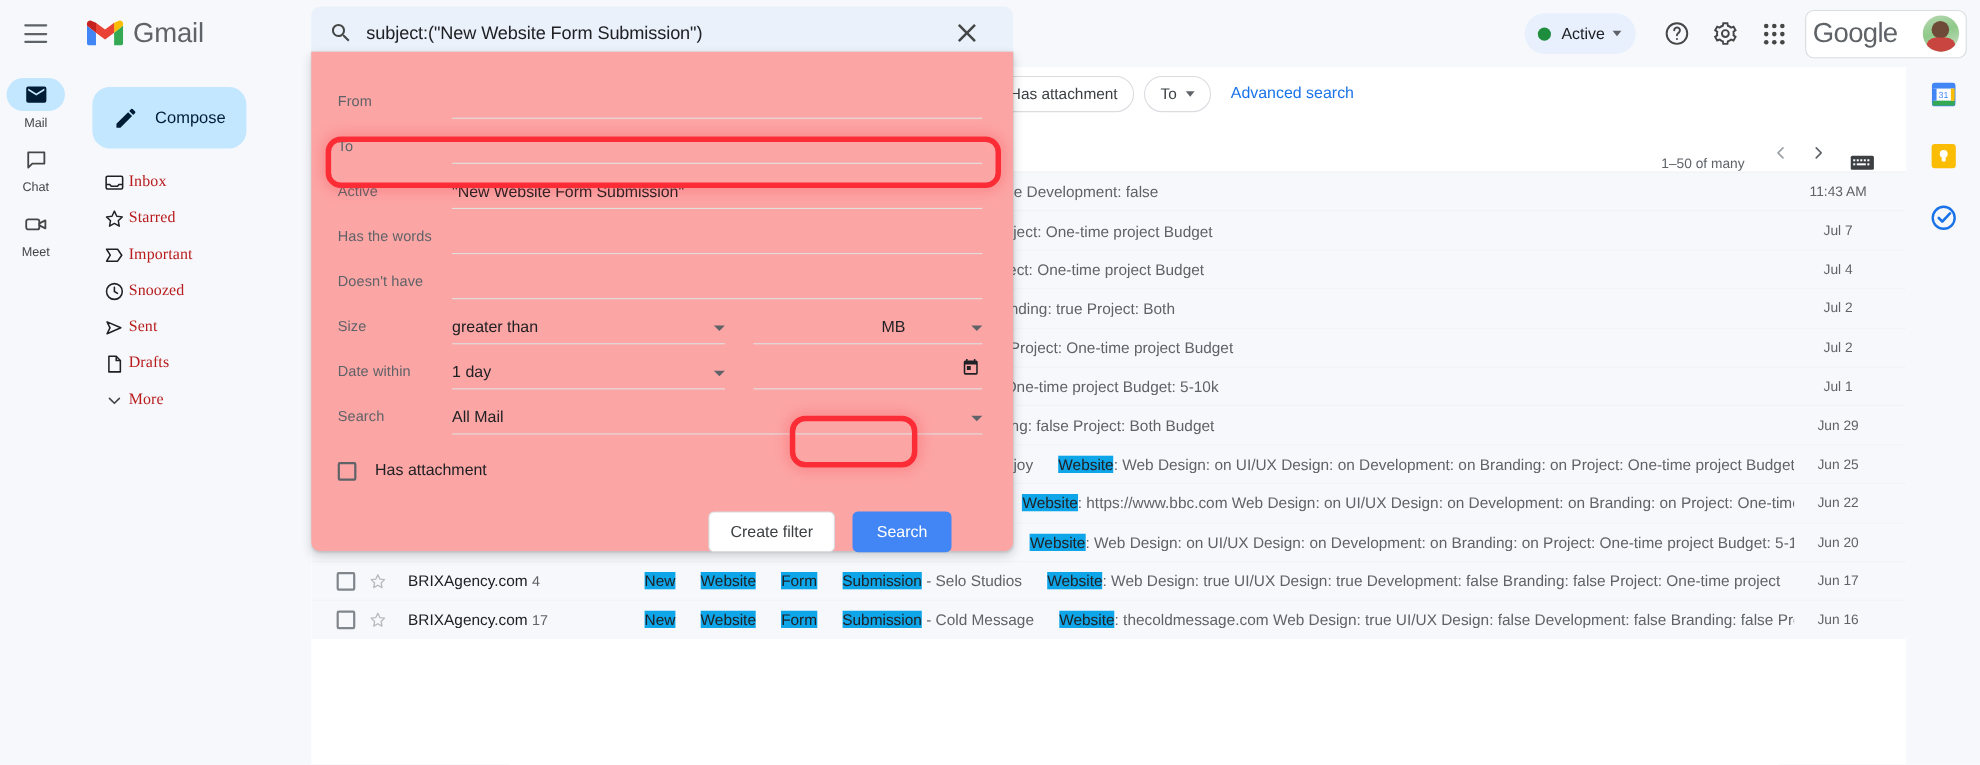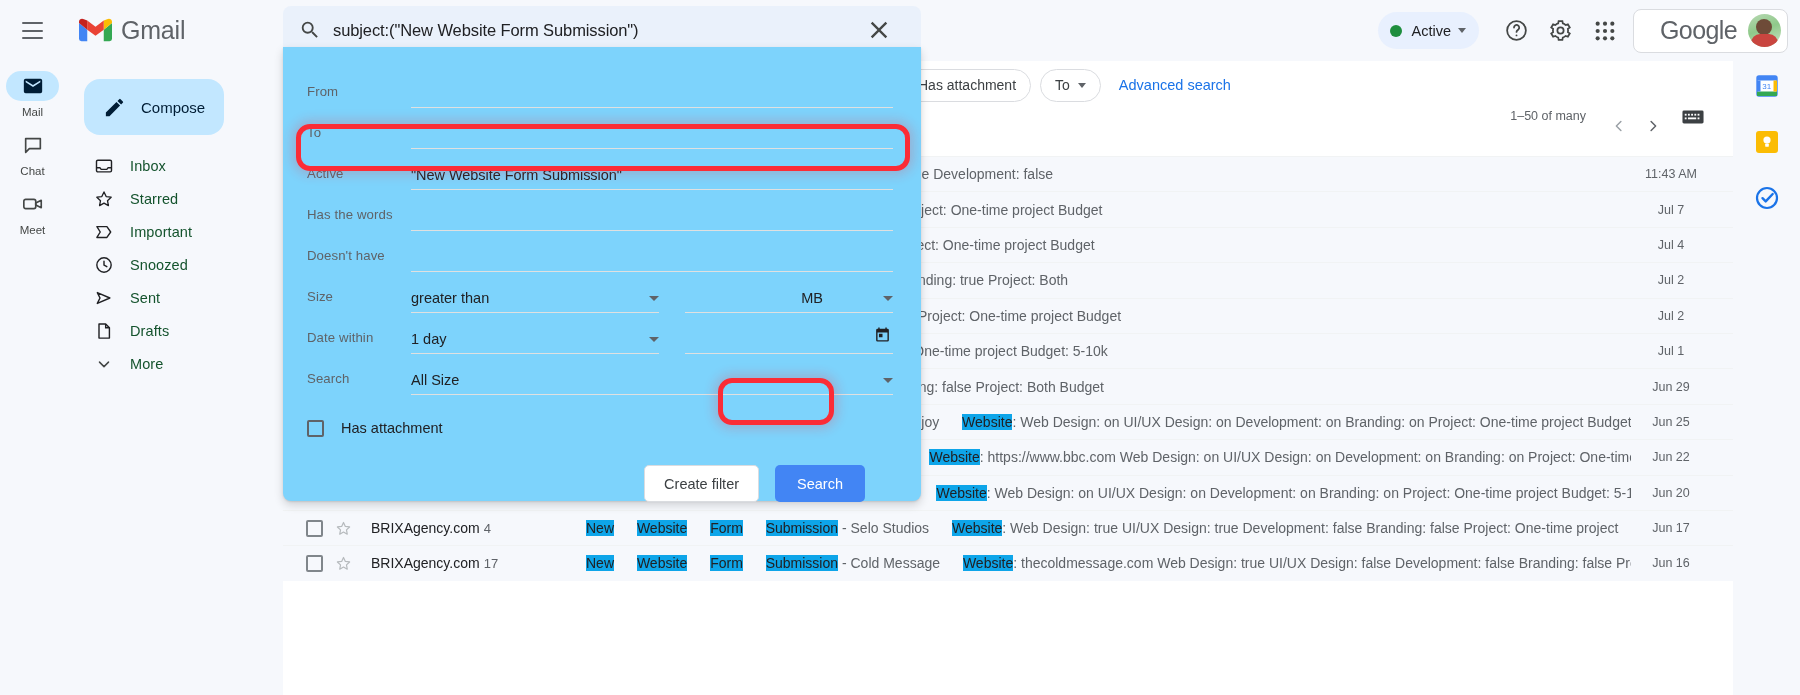--- a/index.html
+++ b/index.html
@@ -37,21 +37,21 @@
   #search-input {
     flex: 1; border: none; outline: none; background: transparent;
     font-family: "Liberation Sans", sans-serif; font-size: 16.5px; color: #202124;
     margin-left: 12px; letter-spacing: -0.1px;
   }
   .search-clear { width: 28px; height: 28px; margin-right: 28px; cursor: pointer; color: #444746; }
 
   
   #adv-panel {
     position: absolute; left: 283px; top: 47px; width: 638px; height: 454px;
-    background: #7dd3fc; border-radius: 0 0 8px 8px;
+    background: #fca5a5; border-radius: 0 0 8px 8px;
     box-shadow: 0 4px 10px rgba(0,0,0,0.16), 0 1px 2px rgba(0,0,0,0.10);
     z-index: 40; padding: 20px 0 0 0;
   }
   .adv-row { display: flex; align-items: flex-end; height: 41px; padding: 0 28px 0 24px; }
   .adv-label {
     width: 104px; flex: none; font-size: 13.2px; color: #5f6368;
     padding-bottom: 9px; letter-spacing: 0.1px;
   }
   .adv-field {
     flex: 1; border-bottom: 1px solid #e0e0e0; height: 30px;
@@ -106,21 +106,21 @@
     display: flex; align-items: center; height: 37px; padding: 0 13px 0 12px;
     background: #e8f0fe; border-radius: 19px; cursor: pointer; margin-right: 16px;
   }
   .dot { width: 12px; height: 12px; border-radius: 50%; background: #1e8e3e; }
   .active-chip .lbl { font-size: 14.5px; color: #202124; margin: 0 7px 0 9px; }
   .chip-caret { width:0;height:0;border-left:4.5px solid transparent;border-right:4.5px solid transparent;border-top:5px solid #5f6368;}
   .icon-btn { width: 44px; height: 44px; border-radius: 50%; display:flex;align-items:center;justify-content:center; cursor:pointer; }
   .icon-btn svg { display: block; }
   .gwrap {
     display: flex; align-items: center; height: 44px; margin: 0 12px 0 6px;
-    border: 1px solid #dadce0; border-radius: 8px; background: #fff; padding: 0 6px 0 26px; cursor: pointer;
+    border: 1px solid #dadce0; border-radius: 8px; background: #fff; padding: 0 6px 0 6px; cursor: pointer; gap: 12px;
   }
   .gtext { font-size: 25px; color: #5f6368; letter-spacing: -0.6px; }
   .avatar {
     width: 33px; height: 33px; border-radius: 50%; margin-left: 11px; overflow: hidden;
     background: linear-gradient(160deg,#b9d9b4 0%, #8fc98a 46%, #cfe4ca 100%); position: relative;
   }
   .avatar .face { position:absolute; left:8px; top:5px; width:16px; height:16px; border-radius:50%; background:#6e4b38; }
   .avatar .body { position:absolute; left:3px; top:20px; width:27px; height:14px; border-radius:9px 9px 0 0; background:#c9453f; }
 
   
@@ -142,37 +142,37 @@
     display: flex; align-items: center; height: 56px; width: 140px;
     margin: 10px 0 14px 19px; background: #c2e7ff; border-radius: 16px;
     padding-left: 19px; cursor: pointer;
   }
   .compose .lbl { font-size: 15px; color: #001d35; margin-left: 15px; }
   .nav-item {
     display: flex; align-items: center; height: 33px; padding-left: 28px; cursor: pointer;
     border-radius: 0 16px 16px 0; margin-right: 12px;
   }
   .nav-item .nico { width: 21px; height: 21px; display:flex;align-items:center;justify-content:center; }
-  .nav-item .lbl { font-size: 14.5px; color: #14532d; margin-left: 16px; letter-spacing: 0.1px; }
+  .nav-item .lbl { font-size: 14.5px; color: #b91c1c; margin-left: 3px; letter-spacing: 0.1px; font-family: Liberation Serif, serif; }
 
   
   #main {
     position: absolute; left: 283px; top: 61px; width: 1450px; height: 634px;
     background: #fff; border-radius: 16px 0 0 0; overflow: hidden;
   }
   #chipbar { height: 48px; display: flex; align-items: center; padding-left: 620px; }
   .fchip {
     height: 33px; border: 1px solid #dadce0; border-radius: 17px; background: #fff;
     display: flex; align-items: center; padding: 0 14px; font-size: 14px; color: #3c4043;
     margin-right: 9px; cursor: pointer; white-space: nowrap;
   }
   .fchip .caret2 { width:0;height:0;border-left:4.5px solid transparent;border-right:4.5px solid transparent;border-top:5px solid #5f6368; margin-left:8px;}
   .adv-link { font-size: 14.5px; color: #1a73e8; margin-left: 9px; cursor: pointer; }
 
-  #toolbar { height: 47px; display: flex; align-items: flex-start; justify-content: flex-end; padding-right: 22px; }
+  #toolbar { height: 47px; display: flex; align-items: flex-end; justify-content: flex-end; padding-right: 22px; }
   .pg-count { font-size: 12.5px; color: #5f6368; margin-right: 16px; }
   .pg-arrow { width: 34px; height: 34px; display:flex;align-items:center;justify-content:center; cursor:pointer; color:#9aa0a6; }
   .kb-btn { display:flex; align-items:center; margin-left: 12px; cursor: pointer; }
 
   .row {
     display: flex; align-items: center; height: 35.4px;
     border-top: 1px solid #f1f3f4; background: #f6f8fc; font-size: 14px; cursor: pointer;
   }
   .row .cb { width: 17px; height: 17px; border: 2px solid #80868b; border-radius: 2px; margin-left: 23px; flex:none; }
   .row .star { width: 20px; margin-left: 10px; flex:none; color:#b6babd; display:flex;align-items:center;justify-content:center;}
@@ -302,21 +302,21 @@
               <path d="M19 4h-1V2h-2v2H8V2H6v2H5a2 2 0 00-2 2v14a2 2 0 002 2h14a2 2 0 002-2V6a2 2 0 00-2-2zm0 16H5V9h14v11zM7 11h5v5H7z"></path>
             </svg>
           </span>
         </div>
       </div>
     </div>
 
     <div class="adv-row">
       <div class="adv-label">Search</div>
       <div class="adv-sel" style="flex:1">
-        <span class="sv">All Size</span>
+        <span class="sv">All Mail</span>
         <span class="caret"></span>
       </div>
     </div>
 
     <div class="attach-row">
       <div class="cbox"></div>
       <div class="attach-lbl">Has attachment</div>
     </div>
 
     <div class="btn-row">

